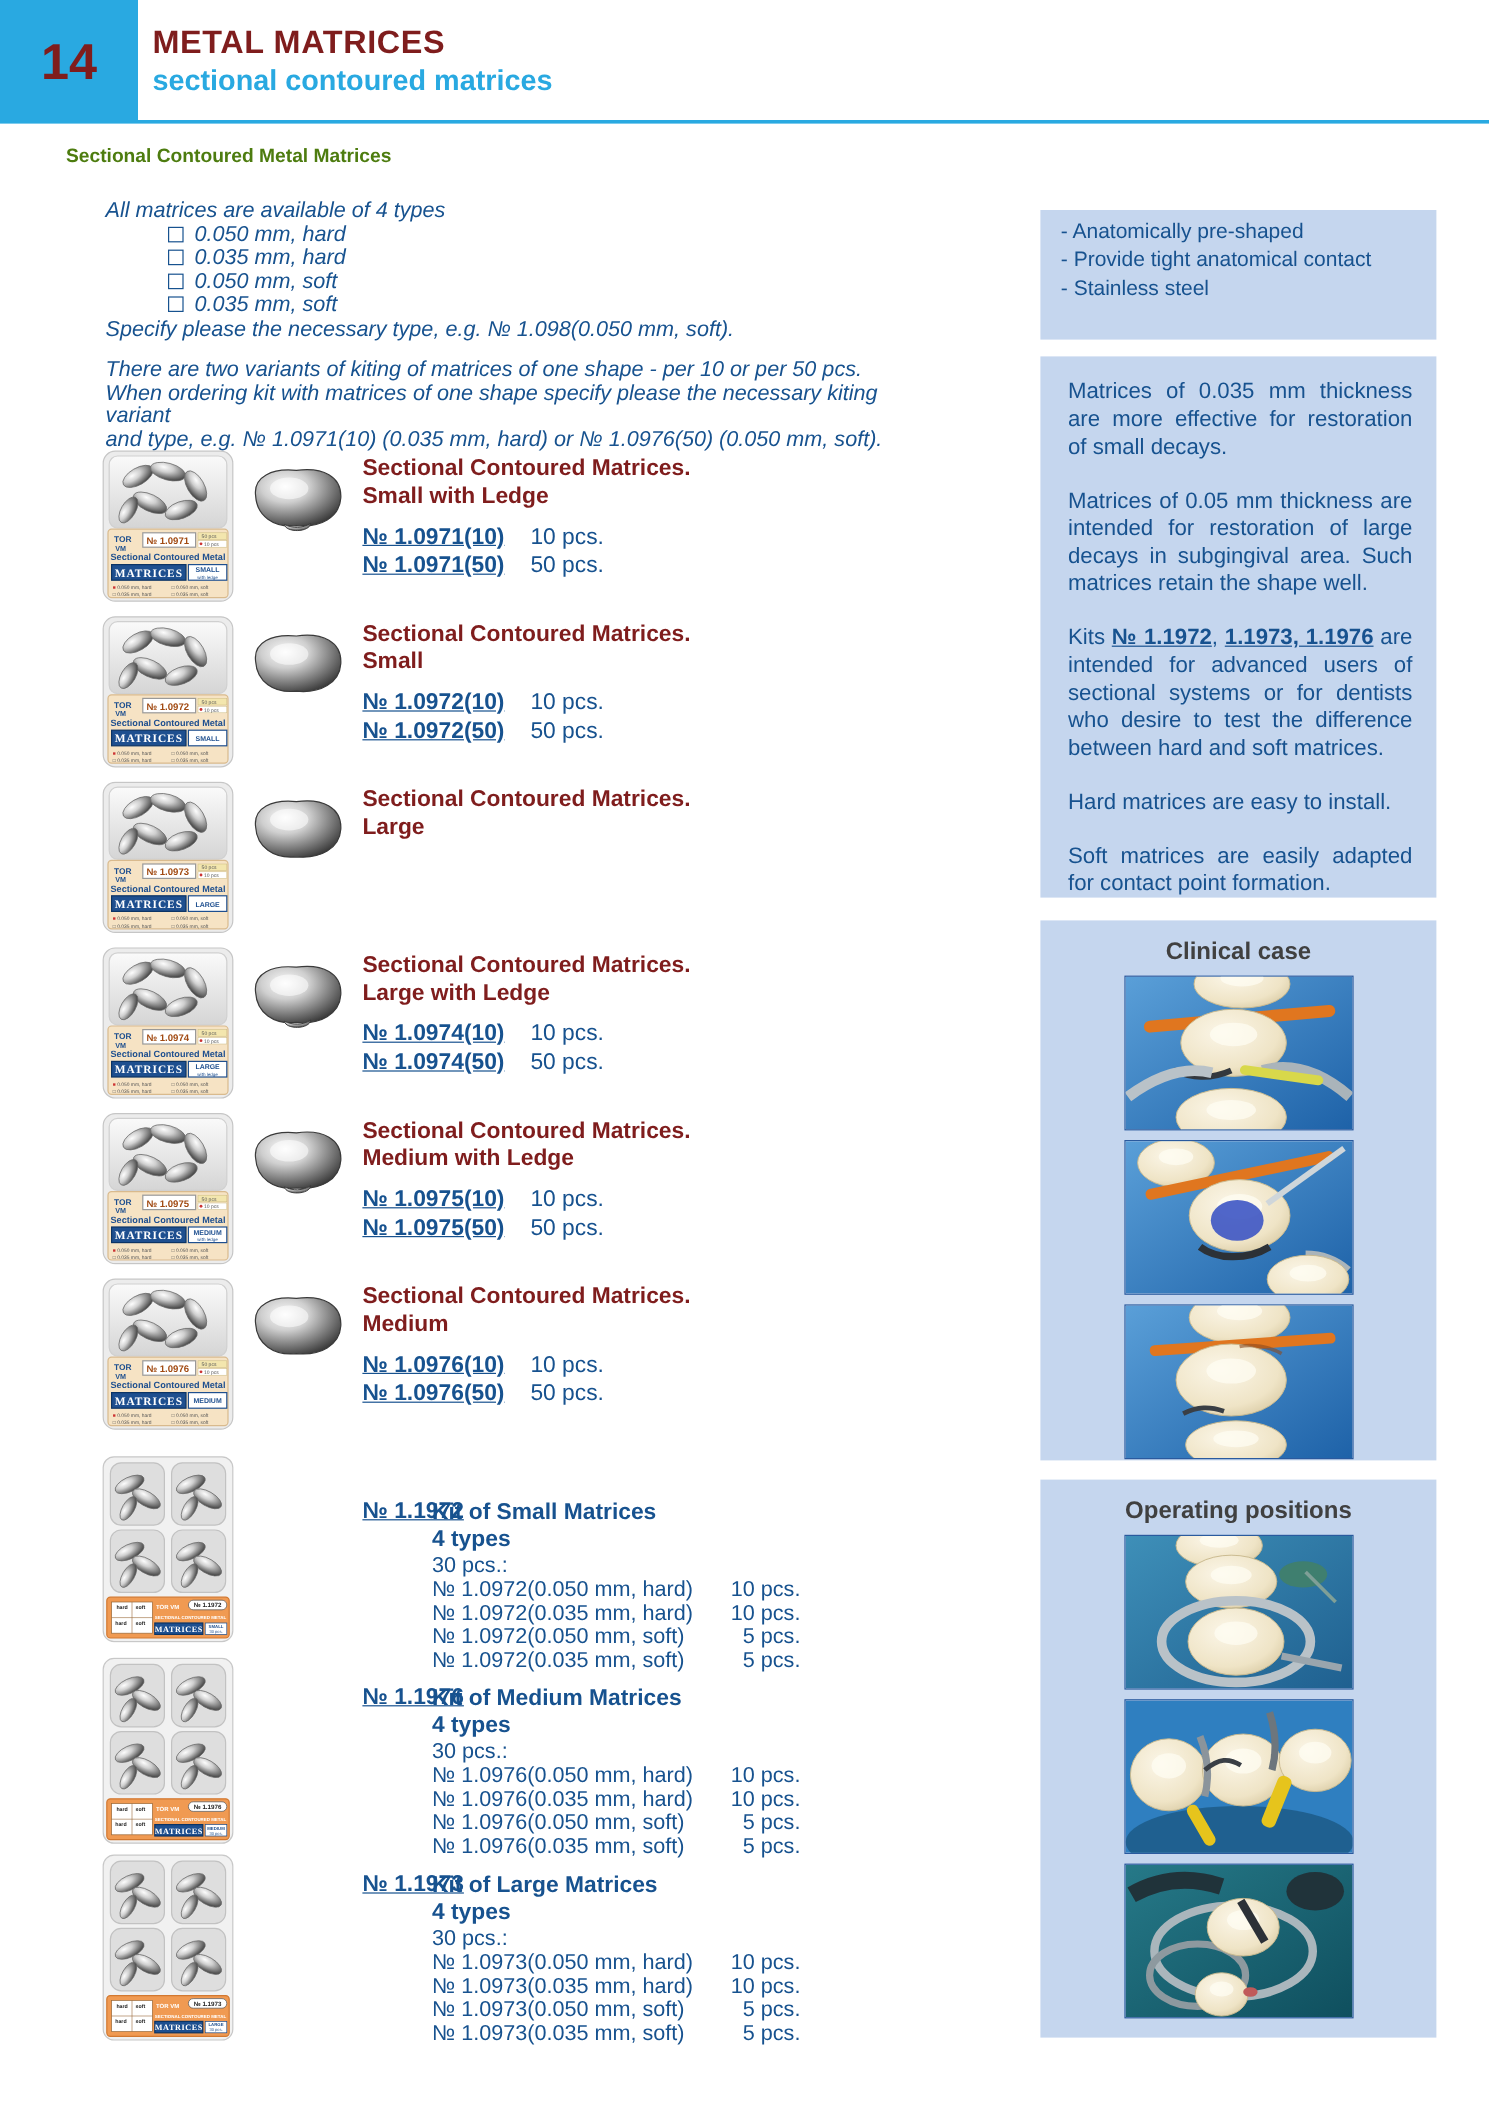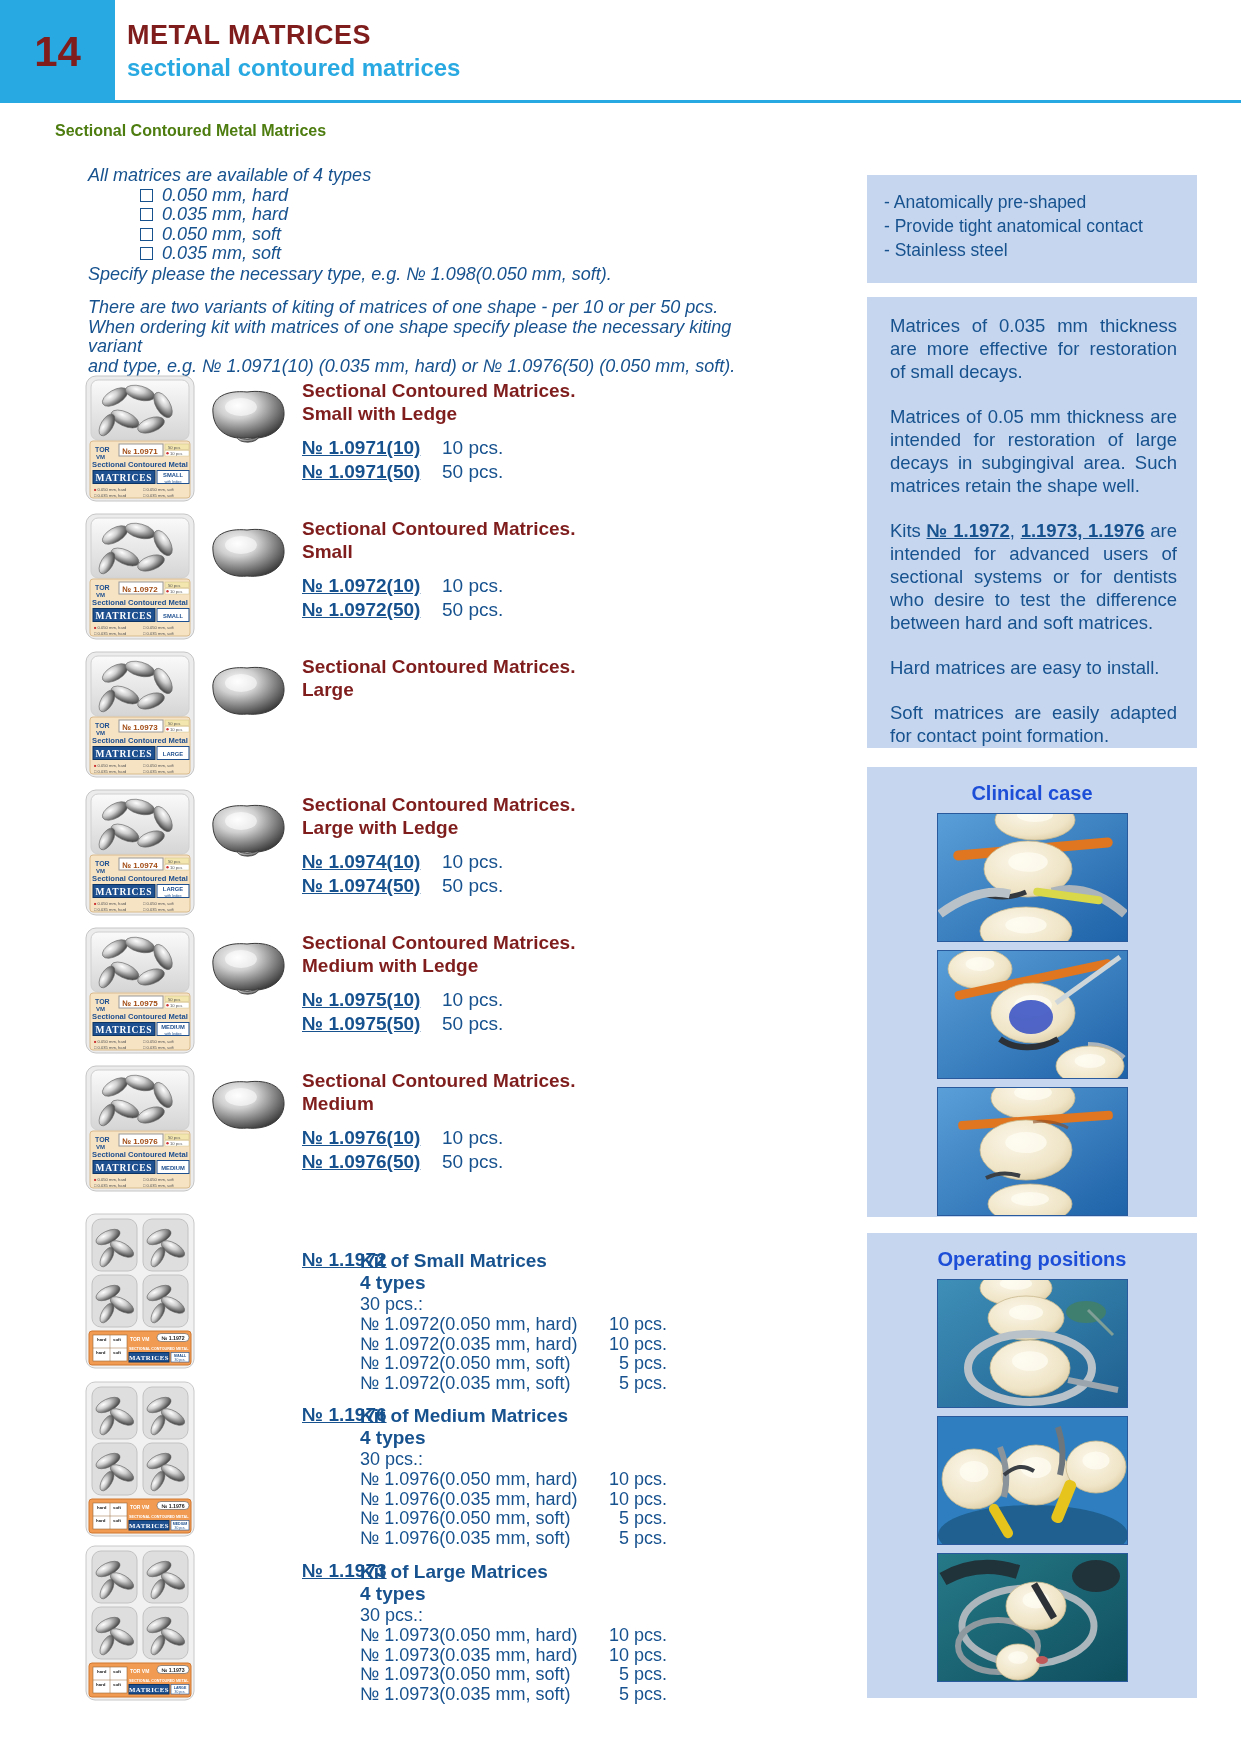--- a/index.html
+++ b/index.html
@@ -35,25 +35,25 @@
   .kit-text{position:absolute;left:217px;top:0;width:470px;}
   .kit-code{position:absolute;left:0;top:0;font-size:19px;font-weight:bold;text-decoration:underline;cursor:pointer;}
   .kit-details{margin-left:58px;}
   .kit-name{font-size:19px;font-weight:bold;line-height:23px;}
   .kit-types{font-size:19px;font-weight:bold;line-height:22px;}
   .kit-total{font-size:18px;line-height:21px;}
   .kit-item{display:grid;grid-template-columns:245px 62px;font-size:18px;line-height:19.5px;}
   .kit-item .q{text-align:right;}
   
   .side-box{position:absolute;left:867px;width:330px;background:#c5d6ee;box-sizing:border-box;}
-  .features-box{top:175px;height:108px;padding:15px 10px 0 17px;font-size:17.5px;line-height:24px;}
+  .features-box{top:175px;height:108px;padding:5px 10px 0 17px;font-size:17.5px;line-height:24px;}
   .info-box{top:297px;height:451px;padding:17px 20px 0 23px;font-size:18.5px;line-height:23px;text-align:justify;}
   .info-box p{margin:0 0 22px 0;}
   .u-link{font-weight:bold;text-decoration:underline;cursor:pointer;}
-  .photo-box-title{text-align:center;font-size:20px;font-weight:bold;padding-top:15px;color:#1d4ed8;}
+  .photo-box-title{text-align:center;font-size:20px;font-weight:bold;padding-top:15px;color:#404040;}
   .clinical-box{top:767px;height:450px;}
   .operating-box{top:1233px;height:465px;}
   .photo{display:block;width:189px;height:127px;margin:8px auto 0 auto;border:1px solid #2a5a9e;}
   .photo svg{display:block;width:100%;height:100%;}
   .hidden-defs{position:absolute;width:0;height:0;overflow:hidden;}
 </style>
 </head>
 <body>
 
 <svg class="hidden-defs" aria-hidden="true">

